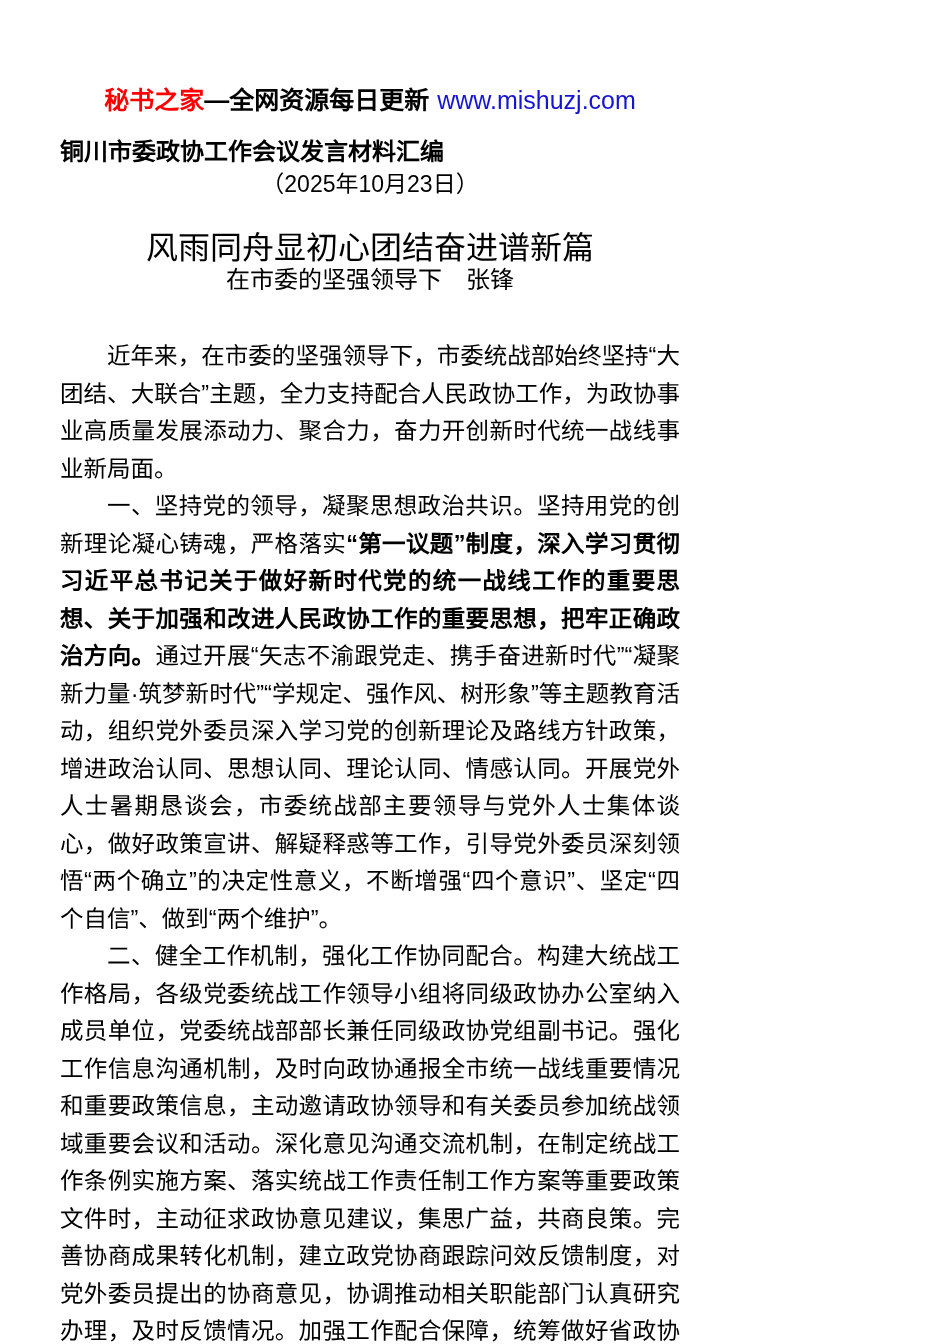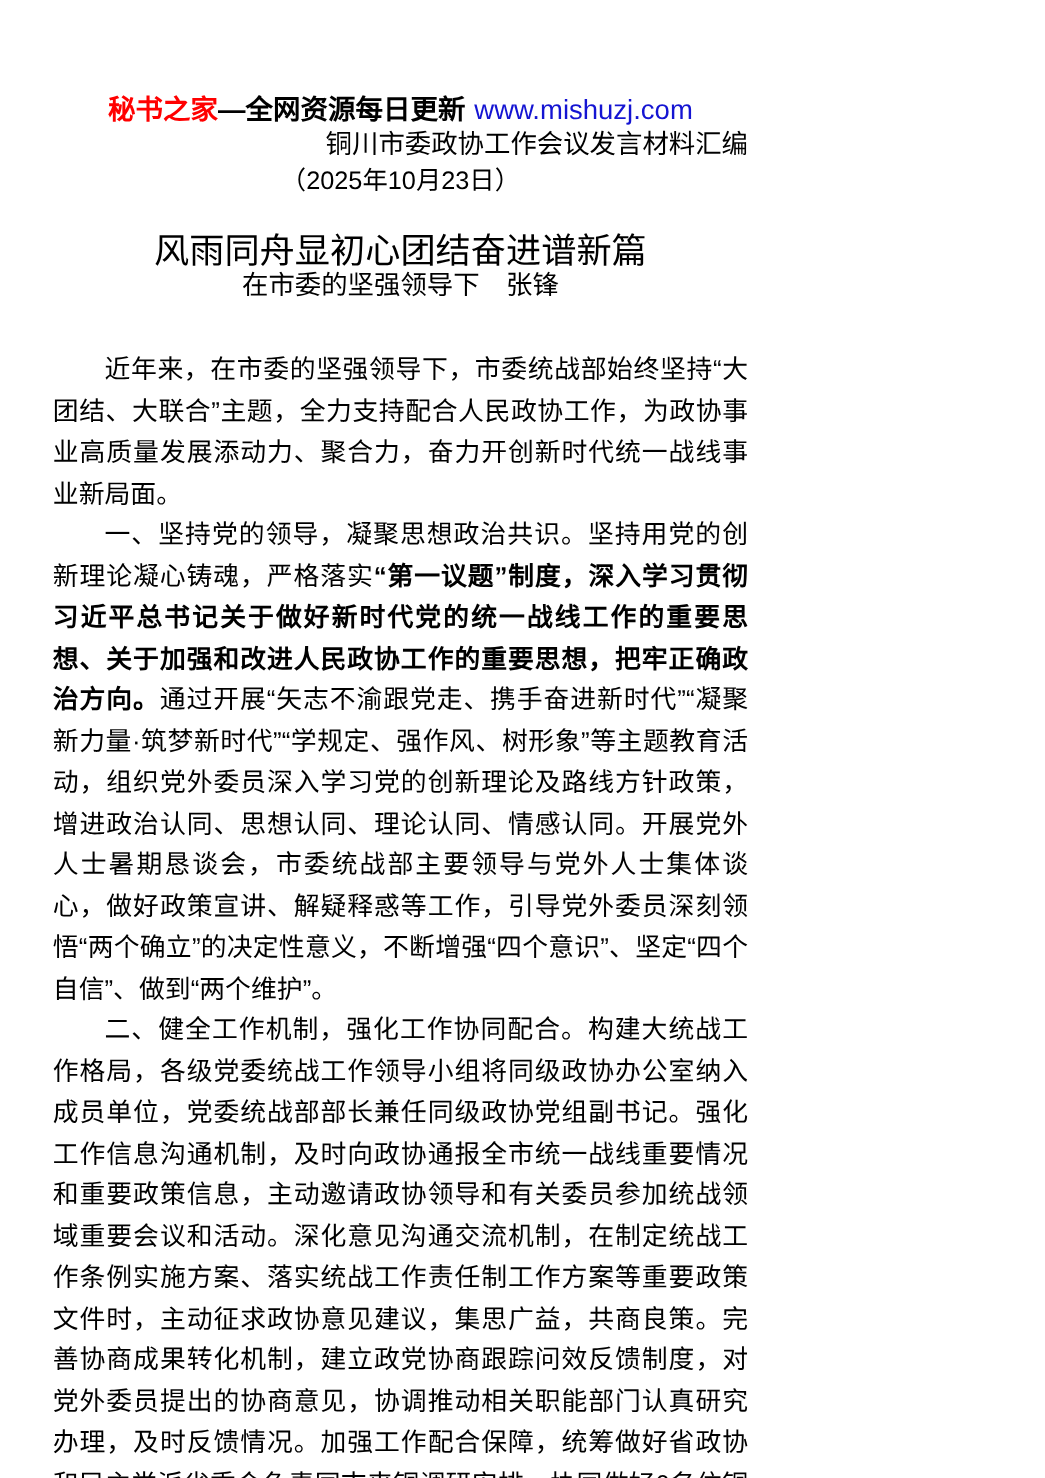--- a/index.html
+++ b/index.html
@@ -11,21 +11,21 @@
     width: 950px;
     height: 1344px;
     font-family: "Liberation Sans", sans-serif;
     color: #000000;
     overflow: hidden;
   }
   .page {
     box-sizing: border-box;
     width: 768px;
     height: 1344px;
-    padding: 84px 88px 0 48px;
+    padding: 84px 88px 0 60px;
   }
   .header-line {
     text-align: center;
     font-size: 25px;
     line-height: 32px;
     white-space: nowrap;
   }
   .brand {
     color: #ff0000;
     font-weight: bold;
@@ -38,24 +38,25 @@
     color: #000000;
     font-weight: bold;
   }
   .site-url {
     color: #1414d2;
     font-weight: normal;
     text-decoration: none;
     margin-left: 8px;
   }
   .doc-title {
-    text-align: right;
+    text-align: left;
     font-size: 24px;
     line-height: 32px;
-    font-weight: normal;
+    margin-top: 20px;
+    font-weight: bold;
   }
   .doc-date {
     text-align: center;
     font-size: 23px;
     line-height: 32px;
     font-weight: normal;
   }
   .article-title {
     text-align: center;
     font-size: 32px;

